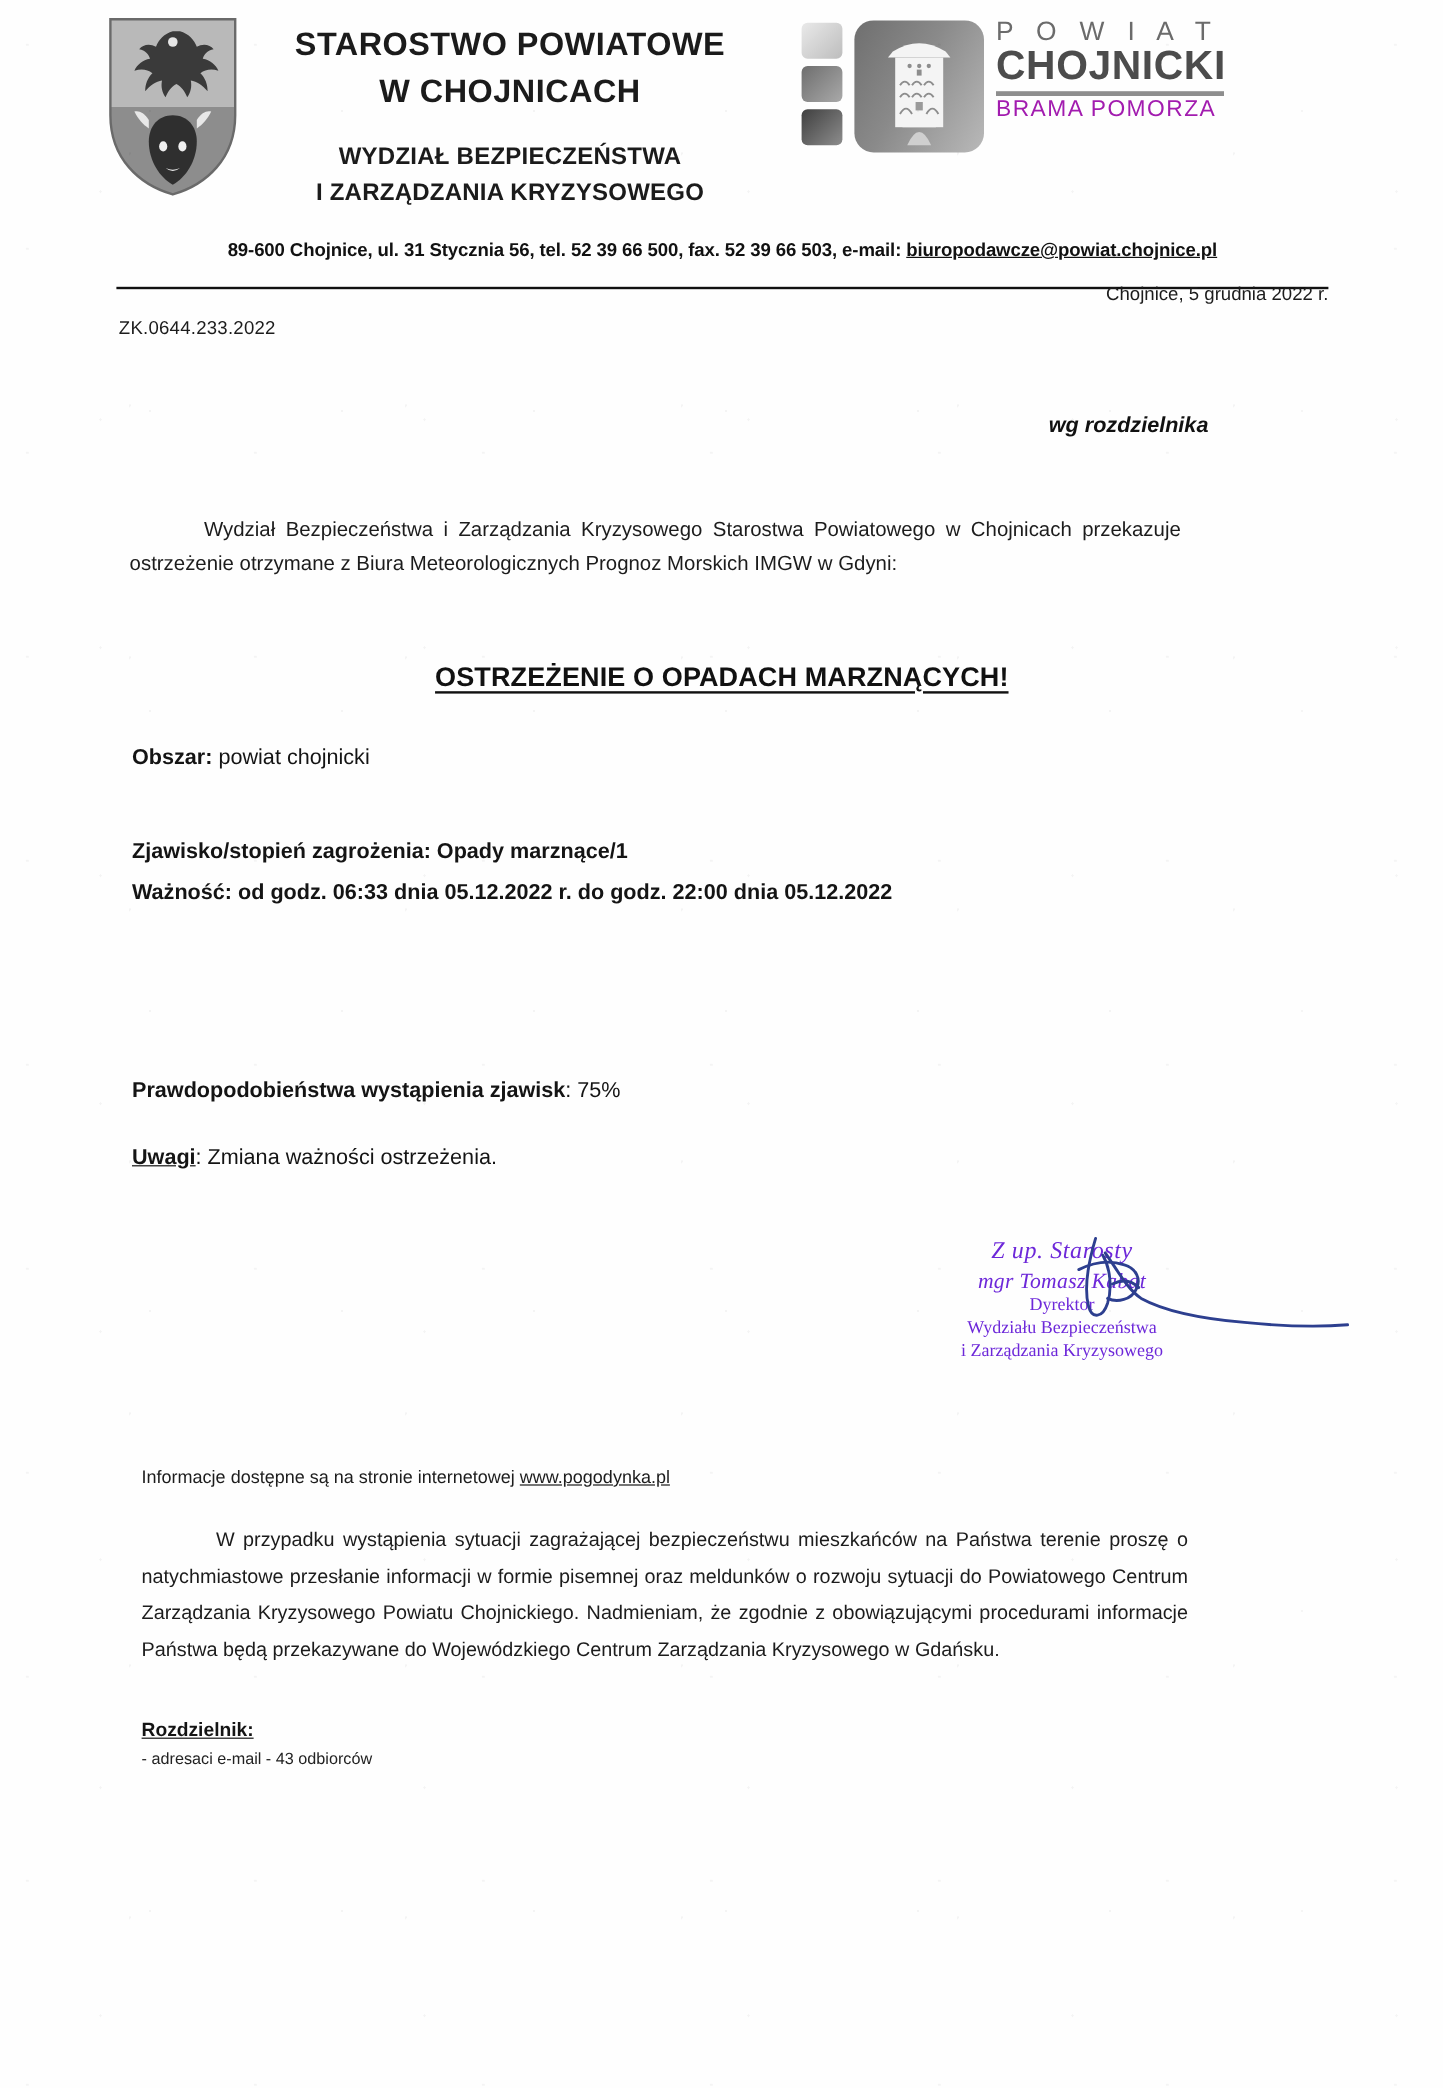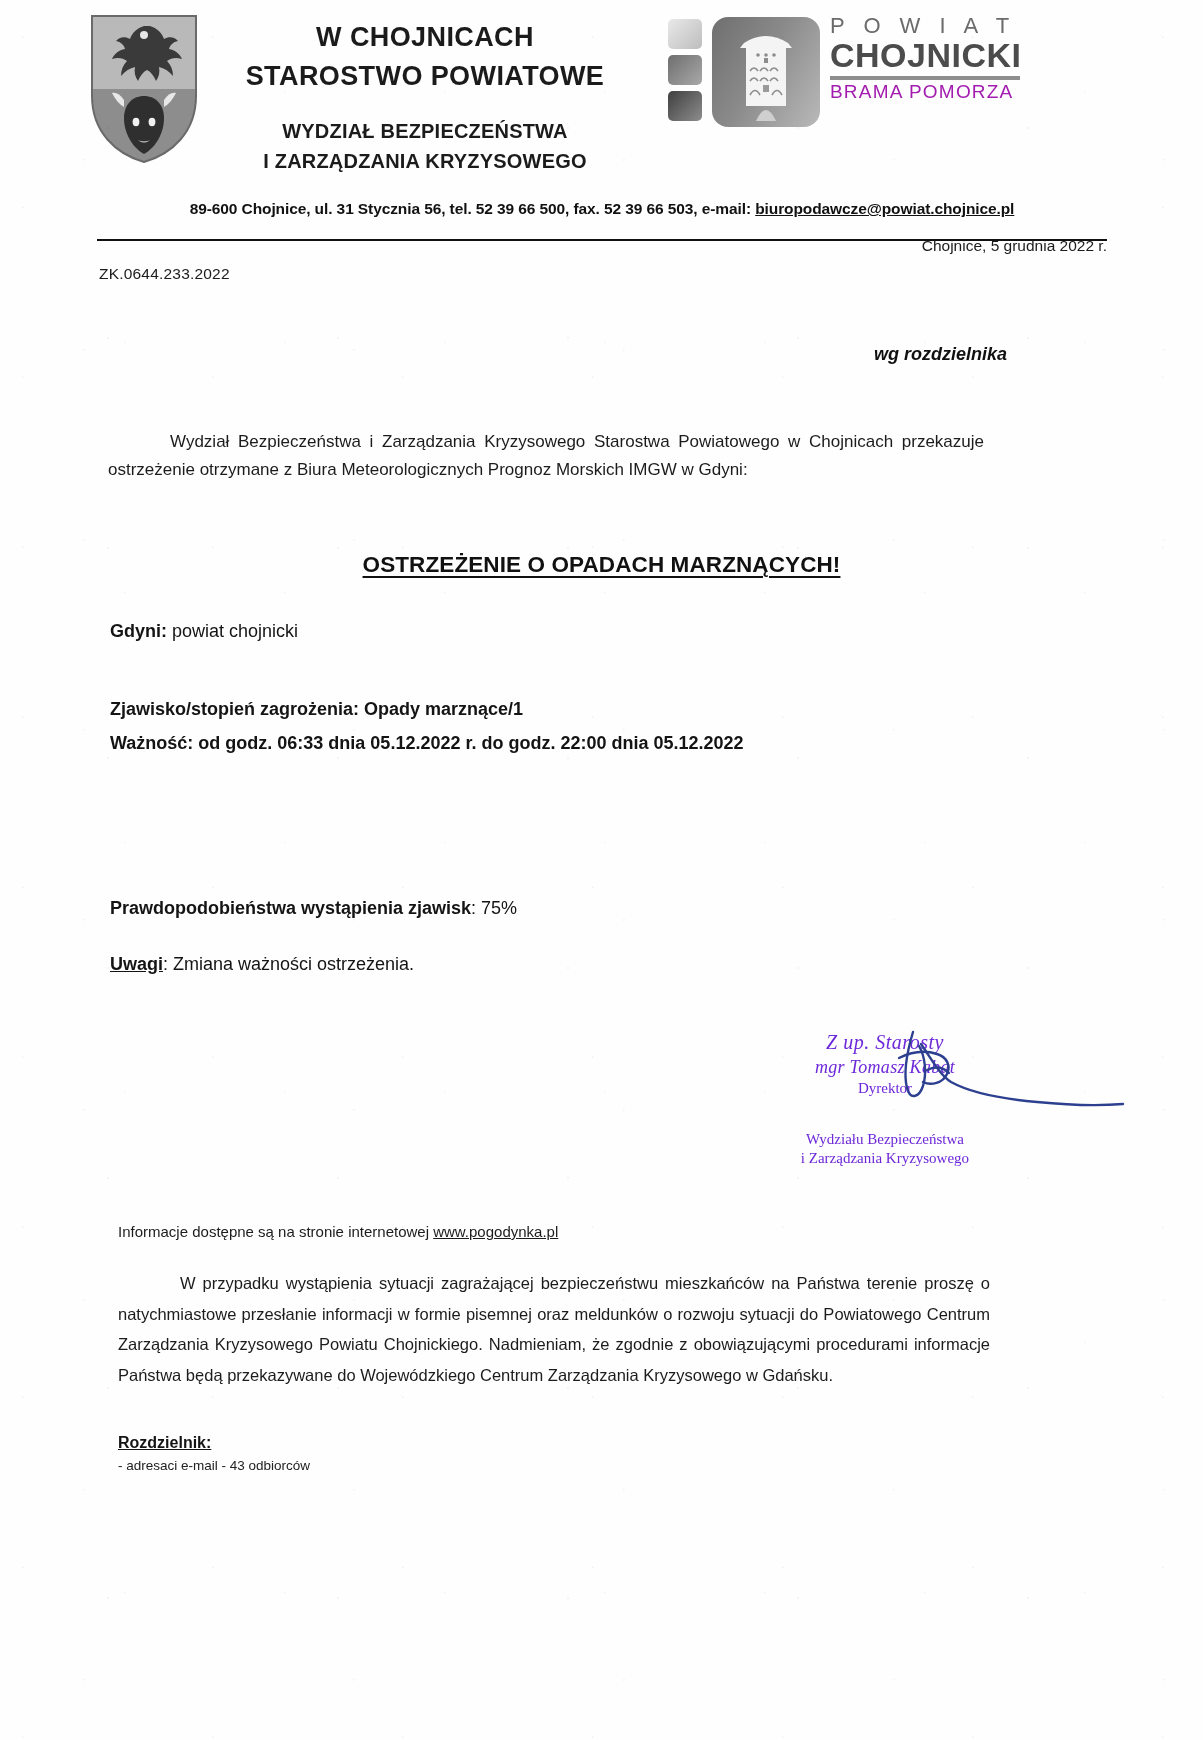--- a/index.html
+++ b/index.html
@@ -223,21 +223,21 @@
     text-align: center;
   }
   .sig-stamp {
     font-family: Liberation Serif, serif;
     color: #6d28d9;
     line-height: 1.28;
   }
   .sig-l1 { font-size: 20px; font-style: italic; letter-spacing: .5px; }
   .sig-l2 { font-size: 18px; font-style: italic; letter-spacing: .3px; }
   .sig-l3 { font-size: 15px; }
-  .sig-l4 { font-size: 15px; margin-top: 32px; }
+  .sig-l4 { font-size: 15px; }
   .sig-l5 { font-size: 15px; }
   .sig-ink {
     position: absolute;
     left: 60px; top: -6px;
     width: 330px; height: 110px;
     pointer-events: none;
   }
 
   
   .info-line {
@@ -323,22 +323,22 @@
             <ellipse cx="64" cy="108" rx="3.4" ry="4.2" fill="#f0f0f0"></ellipse>
             <path d="M50 126 q6 5 12 0 q-6 3 -12 0 z" fill="#ededed"></path>
           </g>
         </g>
         <path d="M4 2 H108 V82 C108 118 84 140 56 148 C28 140 4 118 4 82 Z" fill="none" stroke="#6a6a6a" stroke-width="2"></path>
       </svg>
     </div>
 
     <div class="org-block">
       <div class="org-title">
+        <div>STAROSTWO POWIATOWE</div>
         <div>W CHOJNICACH</div>
-        <div>STAROSTWO POWIATOWE</div>
       </div>
       <div class="org-sub">
         <div>WYDZIAŁ BEZPIECZEŃSTWA</div>
         <div>I ZARZĄDZANIA KRYZYSOWEGO</div>
       </div>
     </div>
 
     <div class="logo">
       <div class="logo-squares">
         <div class="logo-sq sq1"></div>
@@ -387,21 +387,21 @@
   <div class="refno">ZK.0644.233.2022</div>
   <div class="addressee">wg rozdzielnika</div>
 
   <div class="intro">Wydział Bezpieczeństwa i Zarządzania Kryzysowego Starostwa Powiatowego w Chojnicach przekazuje ostrzeżenie otrzymane z Biura Meteorologicznych Prognoz Morskich IMGW w Gdyni:</div>
 
   <div class="warn-title">
     <span>OSTRZEŻENIE O OPADACH MARZNĄCYCH!</span>
   </div>
 
   <div class="fld fld-area">
-    <b>Gdyni:</b><span> powiat chojnicki</span>
+    <b>Obszar:</b><span> powiat chojnicki</span>
   </div>
 
   <div class="fld fld-phen">
     <b>Zjawisko/stopień zagrożenia: Opady marznące/1</b>
   </div>
 
   <div class="fld fld-valid">
     <b>Ważność: od godz. 06:33 dnia 05.12.2022 r. do godz. 22:00 dnia 05.12.2022</b>
   </div>
 

